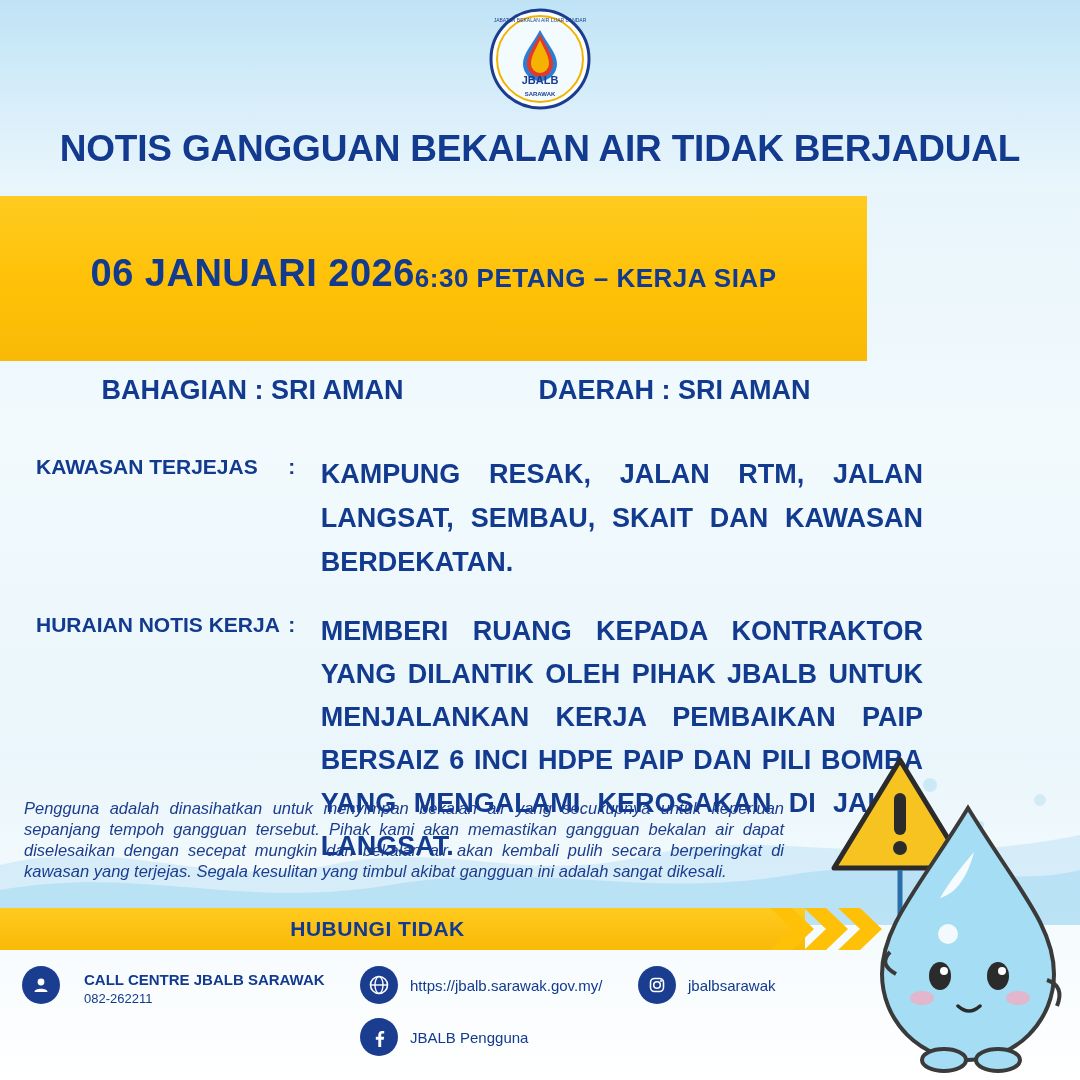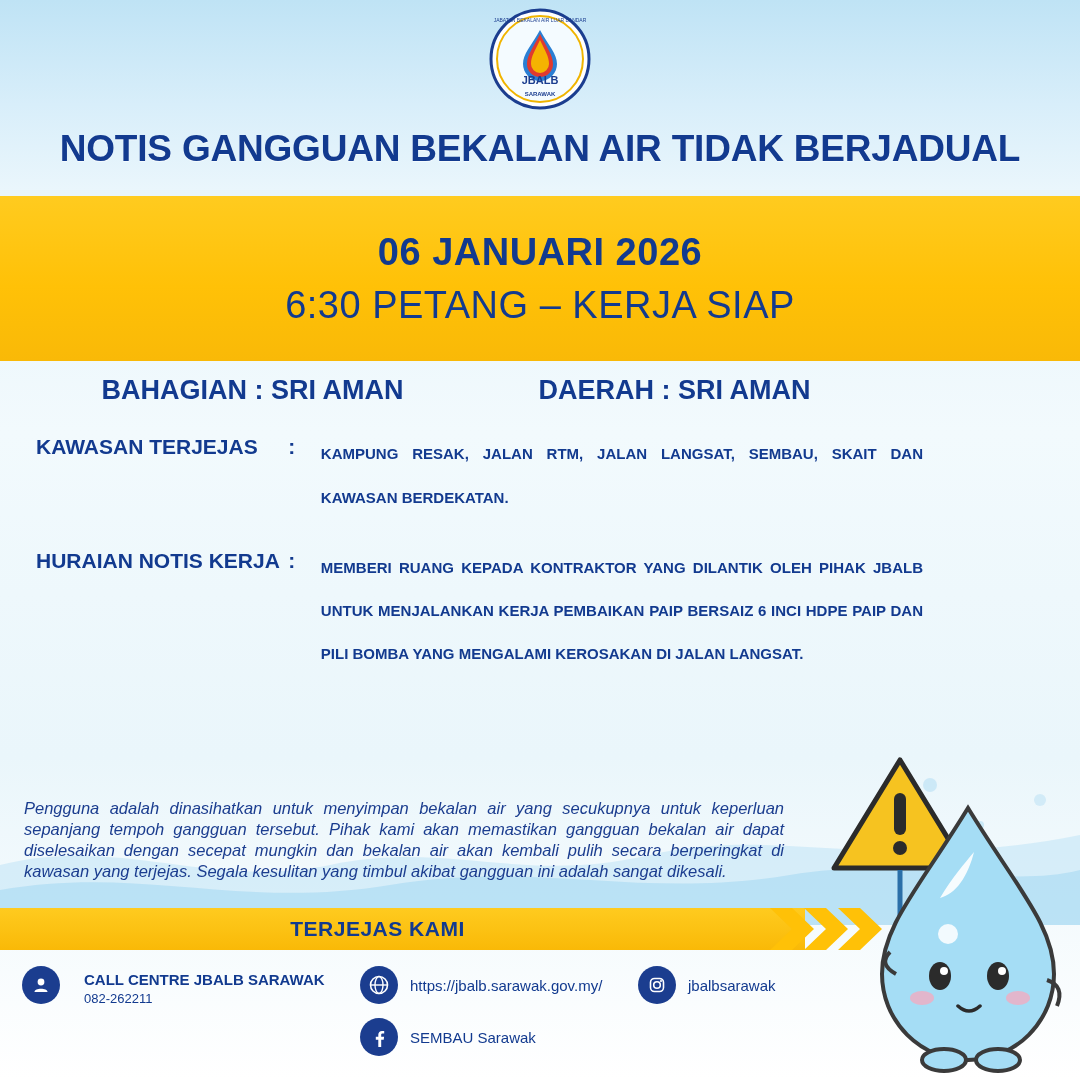--- a/index.html
+++ b/index.html
@@ -28,54 +28,54 @@
   .notice-title {
     position: absolute; top: 128px; left: 0; width: 1080px;
     text-align: center;
     font-size: 37px; font-weight: bold; letter-spacing: -0.2px;
     color: #123a8f;
     text-shadow: 0 1px 0 rgba(255,255,255,0.6);
   }
 
   
   .date-band {
-    position: absolute; top: 196px; left: 0; width: 1080px; height: 165px;
+    position: absolute; top: 196px; left: 0; width: 867px; height: 165px;
     background: linear-gradient(180deg, #ffcb1f 0%, #ffc107 55%, #f9b907 100%);
-    display: flex; flex-direction: column;
+    display: flex; flex-direction: row;
     align-items: center; justify-content: center;
   }
   .date-line1 {
     font-size: 38px; font-weight: bold; color: #123a8f; letter-spacing: 0.5px;
     margin-bottom: 10px;
   }
   .date-line2 {
-    font-size: 38px; font-weight: normal; color: #123a8f; letter-spacing: 0.5px;
+    font-size: 26px; font-weight: bold; color: #123a8f; letter-spacing: 0.5px;
   }
 
   
   .region-row {
     position: absolute; top: 375px; left: 0; width: 912px;
     display: flex; justify-content: center; gap: 135px;
     font-size: 27px; font-weight: bold; color: #123a8f;
   }
 
   
-  .details { position: absolute; top: 432px; left: 0; width: 923px; }
+  .details { position: absolute; top: 452px; left: 0; width: 923px; }
   .detail-row { display: flex; margin-bottom: 26px; }
   .detail-label {
     width: 300px; padding-left: 36px;
     font-size: 21px; font-weight: bold; color: #123a8f;
     line-height: 29px;
   }
   .detail-colon {
     width: 34px; font-size: 21px; font-weight: bold; color: #123a8f; line-height: 29px;
   }
   .detail-value {
     width: 630px;
-    font-size: 15px; font-weight: bold; color: #123a8f;
+    font-size: 27px; font-weight: bold; color: #123a8f;
     line-height: 43px;
     text-align: justify;
     text-align-last: left;
   }
   .detail-value.two { line-height: 44px; }
 
   
   .disclaimer {
     position: absolute; top: 798px; left: 24px; width: 760px;
     font-size: 16.5px; font-style: italic; color: #1b3d8f;
@@ -173,21 +173,21 @@
     <path d="M0 175 C140 150 240 195 390 170 C540 145 640 185 790 160 C910 140 1000 175 1080 155 L1080 210 L0 210 Z" fill="#9ed6f2" opacity="0.5"></path>
     <circle cx="880" cy="95" r="5" fill="#bfe3f5" opacity="0.8"></circle>
     <circle cx="930" cy="70" r="7" fill="#bfe3f5" opacity="0.7"></circle>
     <circle cx="980" cy="110" r="4" fill="#bfe3f5" opacity="0.8"></circle>
     <circle cx="1040" cy="85" r="6" fill="#bfe3f5" opacity="0.6"></circle>
   </svg>
 
   <div class="disclaimer">Pengguna adalah dinasihatkan untuk menyimpan bekalan air yang secukupnya untuk keperluan sepanjang tempoh gangguan tersebut. Pihak kami akan memastikan gangguan bekalan air dapat diselesaikan dengan secepat mungkin dan bekalan air akan kembali pulih secara berperingkat di kawasan yang terjejas. Segala kesulitan yang timbul akibat gangguan ini adalah sangat dikesali.</div>
 
   <div class="contact-band">
-    <div class="contact-band-title">TERJEJAS KAMI</div>
+    <div class="contact-band-title">HUBUNGI TIDAK</div>
   </div>
   <svg class="chev" viewBox="0 0 120 42">
     <polygon points="0,0 22,0 44,21 22,42 0,42 22,21" fill="#ffc107"></polygon>
     <polygon points="34,0 56,0 78,21 56,42 34,42 56,21" fill="#ffc107"></polygon>
     <polygon points="68,0 90,0 112,21 90,42 68,42 90,21" fill="#ffc107"></polygon>
   </svg>
 
   <div class="contacts">
 
     <div class="c-item i1">
@@ -213,21 +213,21 @@
       </div>
       <div class="c-url">https://jbalb.sarawak.gov.my/</div>
     </div>
 
     <div class="c-item i3">
       <div class="circ">
         <svg width="20" height="20" viewBox="0 0 20 20">
             <path d="M12.2 20v-7.3h2.5l0.4-2.9h-2.9V8c0-0.8 0.2-1.4 1.5-1.4h1.5V4.1C14.9 4 14 3.9 13 3.9c-2.2 0-3.7 1.3-3.7 3.8v2.1H6.8v2.9h2.5V20z" fill="#fff"></path>
           </svg>
       </div>
-      <div class="c-url">SEMBAU Sarawak</div>
+      <div class="c-url">JBALB Pengguna</div>
     </div>
 
     <div class="c-item i4">
       <div class="circ">
         <svg width="20" height="20" viewBox="0 0 20 20">
             <rect x="3.5" y="3.5" width="13" height="13" rx="4" fill="none" stroke="#fff" stroke-width="1.6"></rect>
             <circle cx="10" cy="10" r="3.3" fill="none" stroke="#fff" stroke-width="1.6"></circle>
             <circle cx="14" cy="6" r="1.1" fill="#fff"></circle>
           </svg>
       </div>

